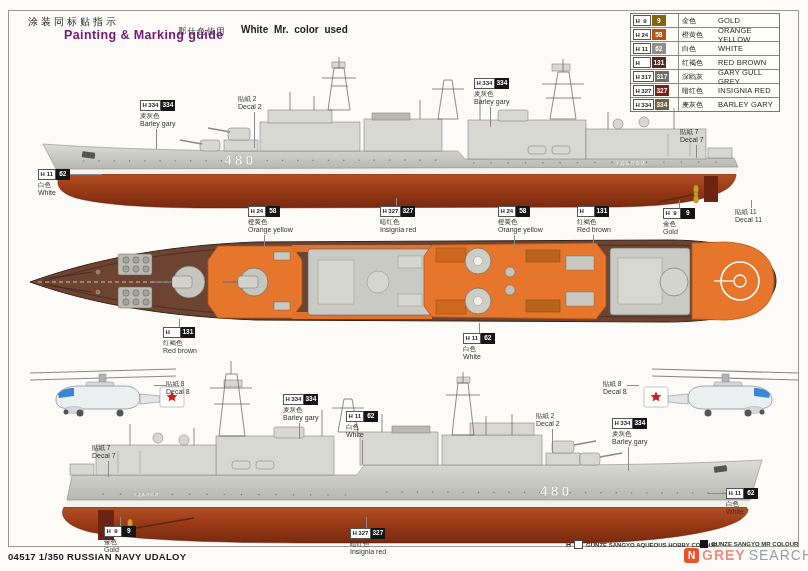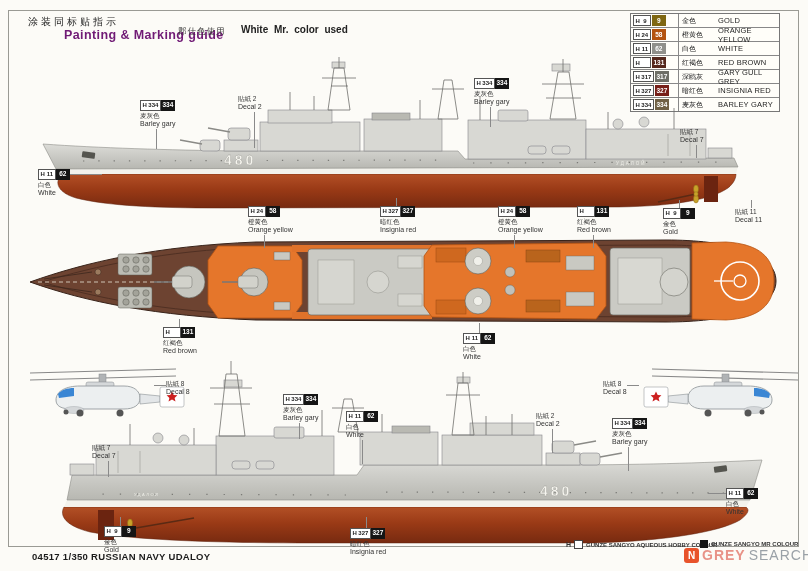--- a/index.html
+++ b/index.html
@@ -28,21 +28,21 @@
   .callout{position:absolute;line-height:1.25;white-space:nowrap;color:#333;z-index:5;}
   .codes{display:flex;align-items:center;margin-bottom:1px;}
   .callout .cn{font-size:6.5px;}
   .callout .en{font-size:7px;}
   .leader{position:absolute;background:#8a8a8a;display:block;}
   .leader-d{left:16px;top:100%;width:1px;}
   .leader-u{left:16px;bottom:100%;width:1px;}
   .leader-l{right:100%;top:5px;height:1px;}
   .leader-r{left:100%;top:5px;height:1px;}
   
-  .kit{position:absolute;left:32px;top:551px;font-size:9.5px;font-weight:bold;letter-spacing:.3px;color:#1b1b1b;}
+  .kit{position:absolute;left:8px;top:551px;font-size:9.5px;font-weight:bold;letter-spacing:.3px;color:#1b1b1b;}
   .flegend{position:absolute;top:540px;display:flex;align-items:center;gap:3px;font-size:6px;font-weight:bold;color:#333;}
   .sq-open{display:inline-block;width:7px;height:7px;border:1px solid #444;background:#fff;}
   .sq-fill{display:inline-block;width:8px;height:8px;background:#151515;}
   .hletter{font-size:7px;font-weight:bold;}
   .wm{position:absolute;left:684px;top:547px;display:flex;align-items:center;gap:3px;}
   .wm-logo{width:15px;height:15px;background:#e8532b;border-radius:3px;color:#fff;font-weight:bold;font-size:10px;
            display:flex;align-items:center;justify-content:center;}
   .wm1{font-size:14px;font-weight:bold;color:#e89287;letter-spacing:1px;}
   .wm2{font-size:14px;color:#9aa1a7;letter-spacing:1px;}
 </style>

